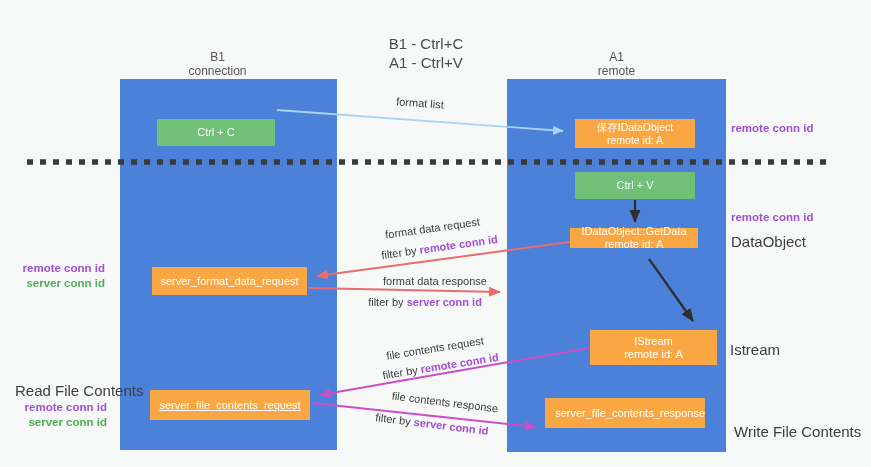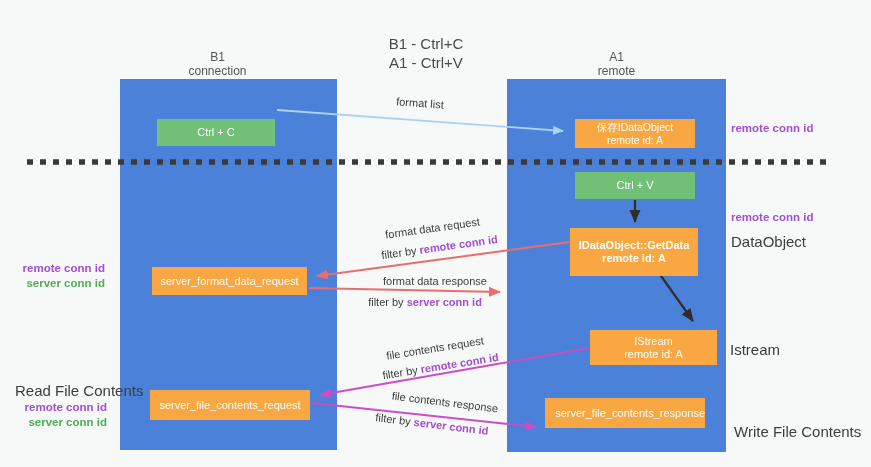--- a/index.html
+++ b/index.html
@@ -102,36 +102,36 @@
 
   <div class="node" style="left: 575px; top: 119px; width: 120px; height: 29px; font-size: 10.5px; line-height: 13px; background: rgb(249, 167, 66);">
     <div>保存IDataObject</div>
     <div>remote id: A</div>
   </div>
 
   <div class="node" style="left: 575px; top: 172px; width: 120px; height: 27px; background: rgb(114, 192, 119);">
     <div>Ctrl + V</div>
   </div>
 
-  <div class="node" style="left: 570px; top: 228px; width: 128px; height: 48px; background: rgb(249, 167, 66); font-weight: bold;">
+  <div class="node" style="left: 570px; top: 228px; width: 128px; height: 20px; background: rgb(249, 167, 66);">
     <div>IDataObject::GetData</div>
     <div>remote id: A</div>
   </div>
 
   <div class="node" style="left: 152px; top: 267px; width: 155px; height: 28px; background: rgb(249, 167, 66);">
     <div>server_format_data_request</div>
   </div>
 
 
   <div class="node" style="left: 590px; top: 330px; width: 127px; height: 35px; background: rgb(249, 167, 66);">
     <div>IStream</div>
     <div>remote id: A</div>
   </div>
 
-  <div class="node" style="left: 150px; top: 390px; width: 160px; height: 30px; background: rgb(249, 167, 66);">
+  <div class="node" style="left: 150px; top: 390px; width: 160px; height: 30px; background: rgb(249, 167, 66); text-decoration: underline;">
     <div>server_file_contents_request</div>
   </div>
 
   <div class="node" style="left: 545px; top: 398px; width: 160px; height: 30px; background: rgb(249, 167, 66); align-items: flex-end;">
     <div>server_file_contents_response</div>
   </div>
 
   <div class="mid-label" style="left:345px; top:97px; width:150px; transform:rotate(4deg);">format list</div>
 
   <div class="mid-label" style="left:350px; top:222px; width:165px; transform:rotate(-8deg);">format data request</div>

